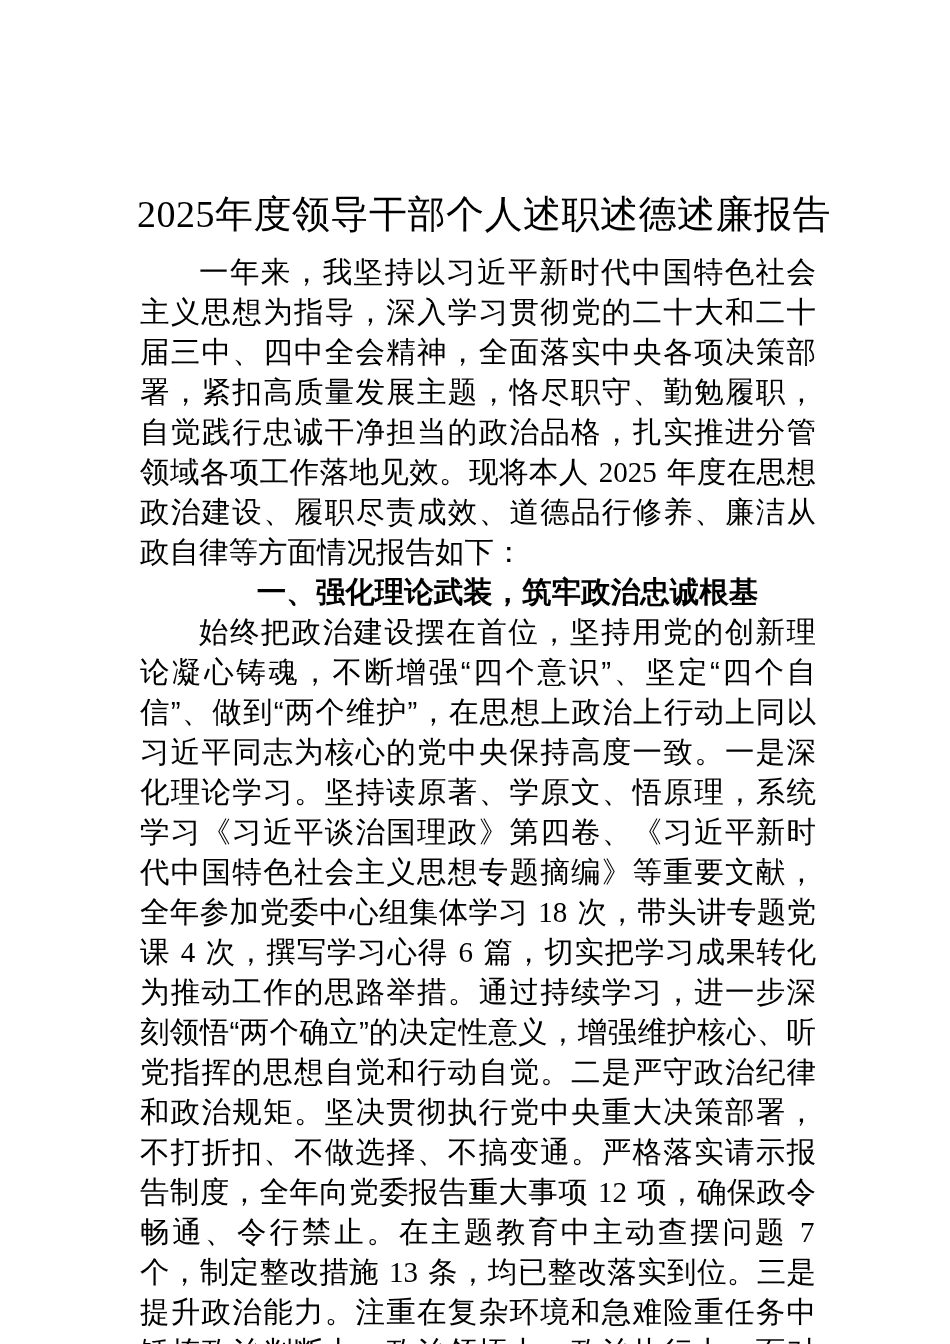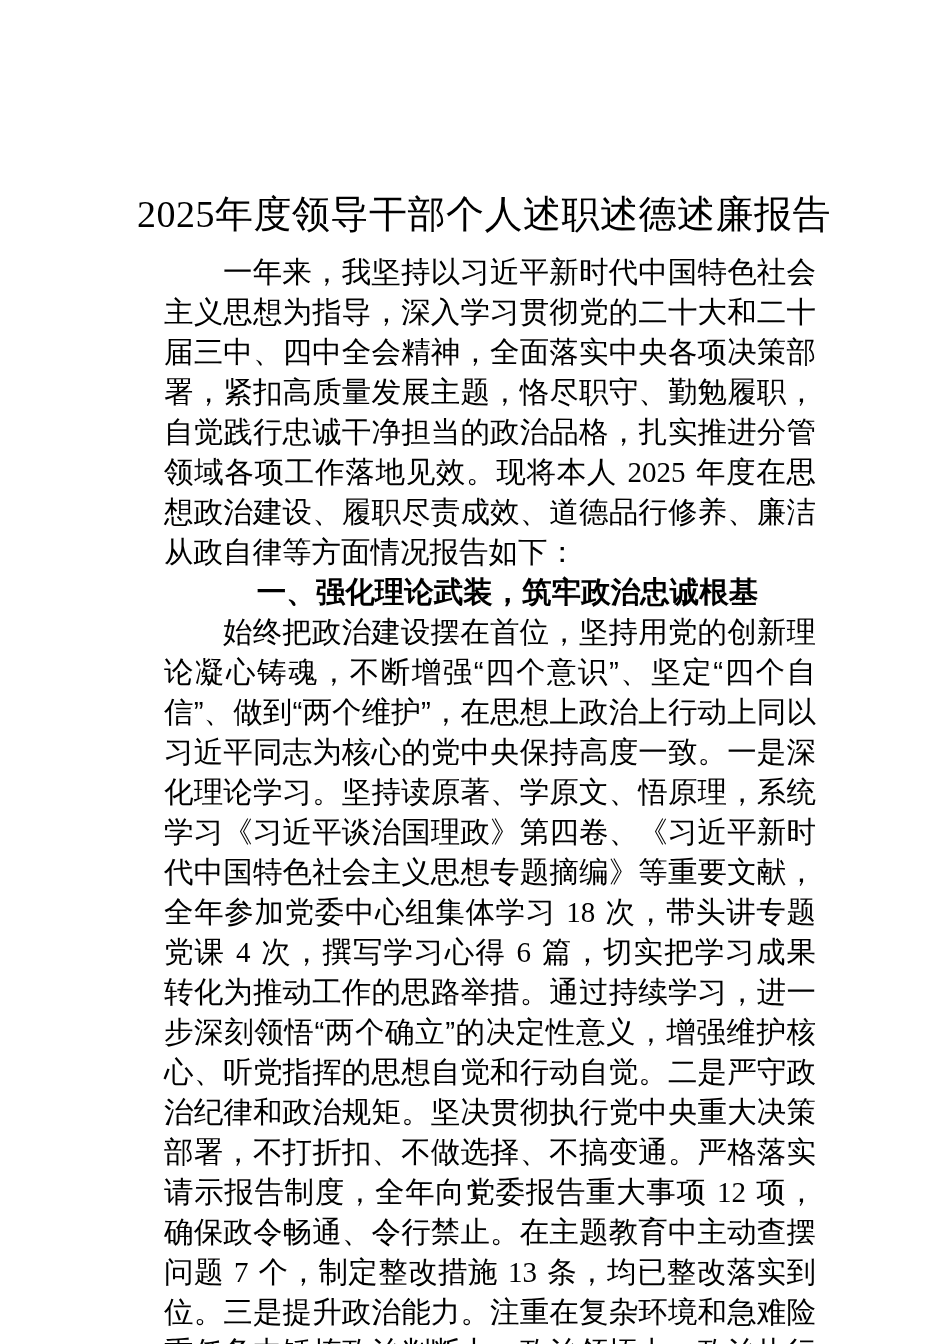--- a/index.html
+++ b/index.html
@@ -54,21 +54,20 @@
     line-height: 40px;
     text-align: justify;
     text-justify: inter-character;
     text-align-last: left;
     word-break: break-all;
     letter-spacing: 0px;
   }
 
   p.para.indent {
     text-indent: 59px;
-    margin-left: 24px;
   }
 
   p.heading {
     margin: 0;
     padding: 0;
     font-size: 29.5px;
     line-height: 40px;
     font-weight: bold;
     text-indent: 59px;
     text-align: center;

